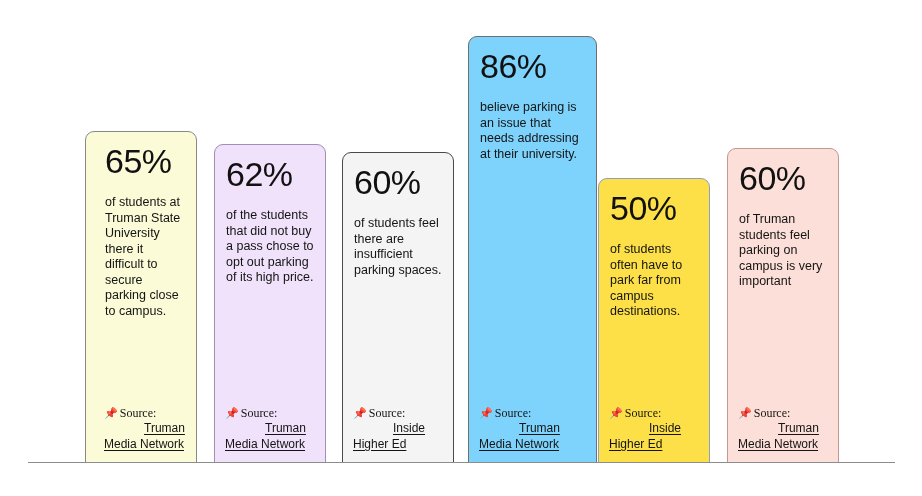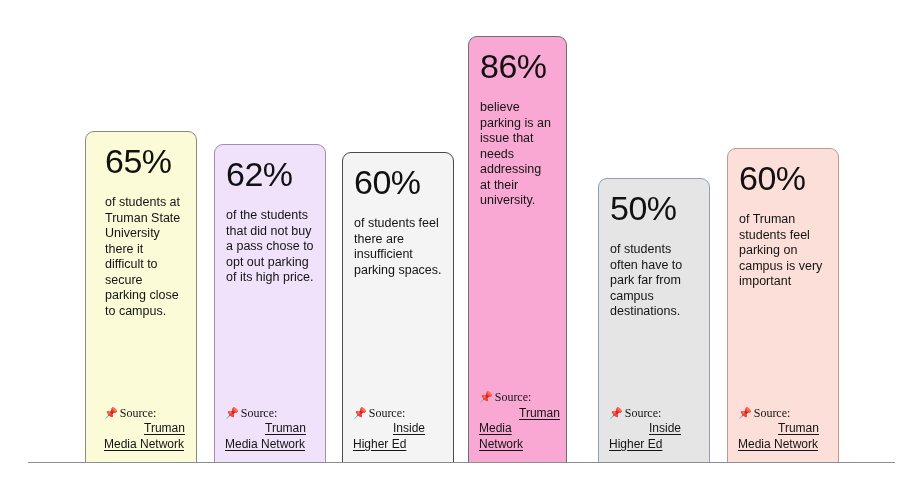--- a/index.html
+++ b/index.html
@@ -119,32 +119,32 @@
     <div class="bar-body">
       <div class="pct">60%</div>
       <div class="desc">of students feel there are insufficient parking spaces.</div>
     </div>
     <div class="source">
       <span class="pin-icon">📌</span><span class="source-label">Source:</span>
       <span class="source-name">Inside Higher Ed</span>
     </div>
   </div>
 
-  <div class="bar" style="left:468px; top:36px; width:99px; height:427px; background:#f9a8d4; border-color:#6f6f6f;">
+  <div class="bar" style="left:468px; top:36px; width:129px; height:427px; background:#7dd3fc; border-color:#6f6f6f;">
     <div class="bar-body">
       <div class="pct">86%</div>
       <div class="desc">believe parking is an issue that needs addressing at their university.</div>
     </div>
     <div class="source">
       <span class="pin-icon">📌</span><span class="source-label">Source:</span>
       <span class="source-name">Truman Media Network</span>
     </div>
   </div>
 
-  <div class="bar" style="left:598px; top:178px; width:112px; height:285px; background:#e5e5e5; border-color:#8aa0c0;">
+  <div class="bar" style="left:598px; top:178px; width:112px; height:285px; background:#fde047; border-color:#8aa0c0;">
     <div class="bar-body">
       <div class="pct">50%</div>
       <div class="desc">of students often have to park far from campus destinations.</div>
     </div>
     <div class="source">
       <span class="pin-icon">📌</span><span class="source-label">Source:</span>
       <span class="source-name">Inside Higher Ed</span>
     </div>
   </div>
 

